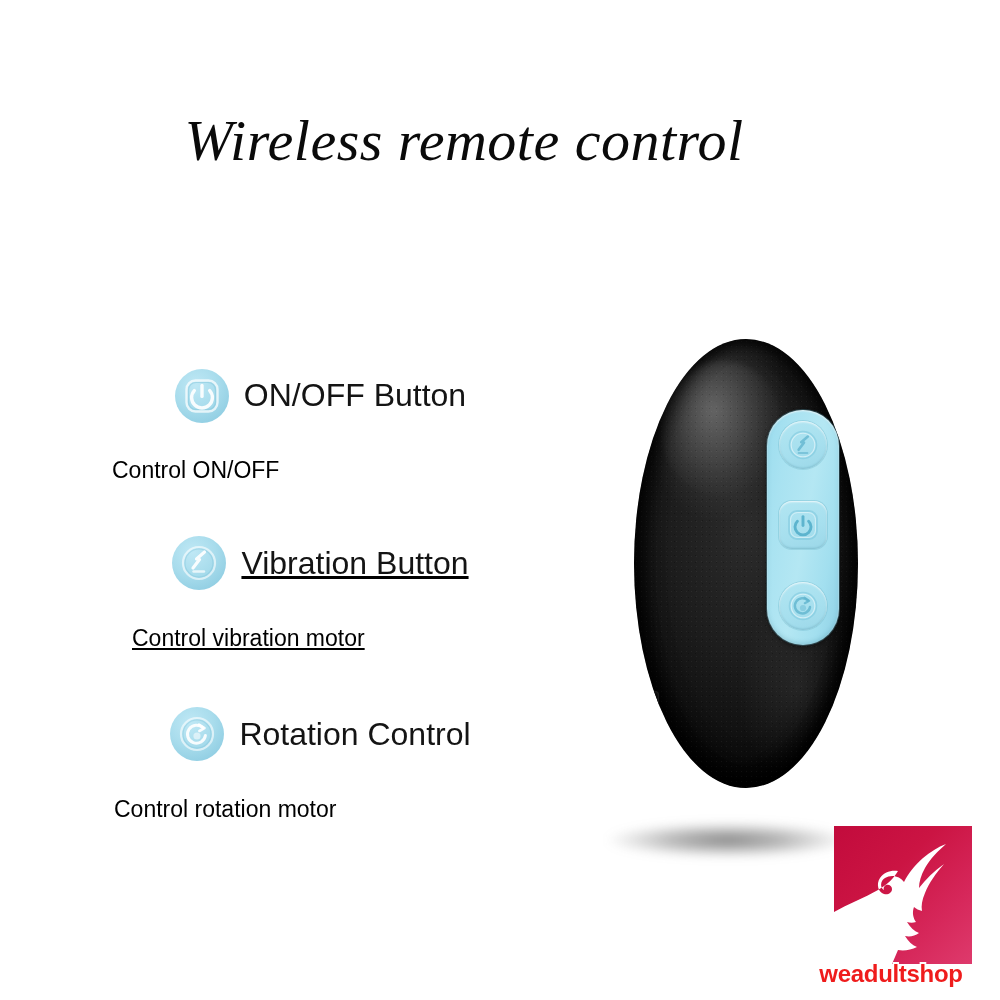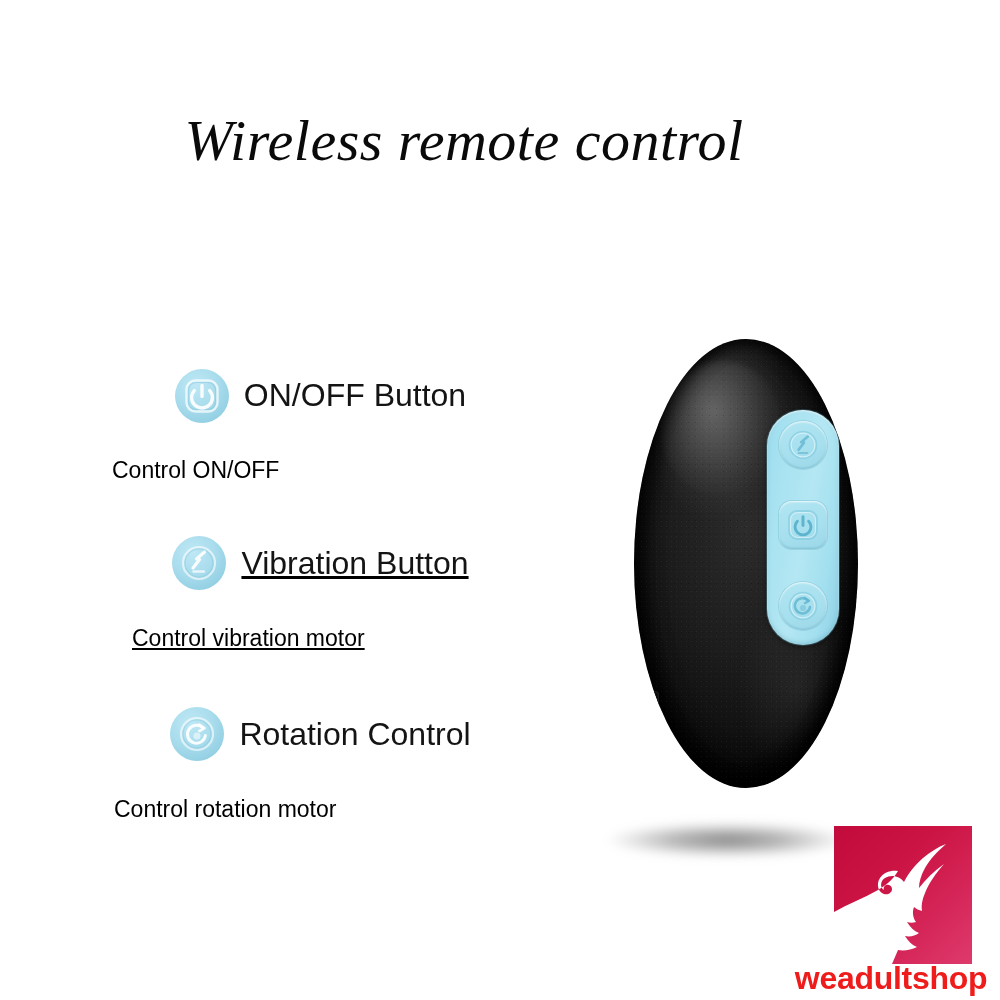--- a/index.html
+++ b/index.html
@@ -200,21 +200,21 @@
   #brand-logo-tile {
     position:absolute; inset:0;
     background:linear-gradient(135deg, #c20b3c 0%, #cb1443 38%, #d6275a 72%, #de3a6c 100%);
   }
   #brand-logo-face { position:absolute; inset:0; }
   #brand-wordmark {
     position:absolute;
     left:782px; top:962px;
     width:218px;
     text-align:center;
-    font-size:32px;
+    font-size:24px;
     font-weight:bold;
     line-height:1;
     color:#ef1c1c;
     letter-spacing:-0.3px;
     white-space:nowrap;
     text-shadow:
       -1.6px -1.6px 0 #ffffff,  1.6px -1.6px 0 #ffffff,
       -1.6px  1.6px 0 #ffffff,  1.6px  1.6px 0 #ffffff,
       -2px 0 0 #ffffff, 2px 0 0 #ffffff,
        0 -2px 0 #ffffff, 0 2px 0 #ffffff;

